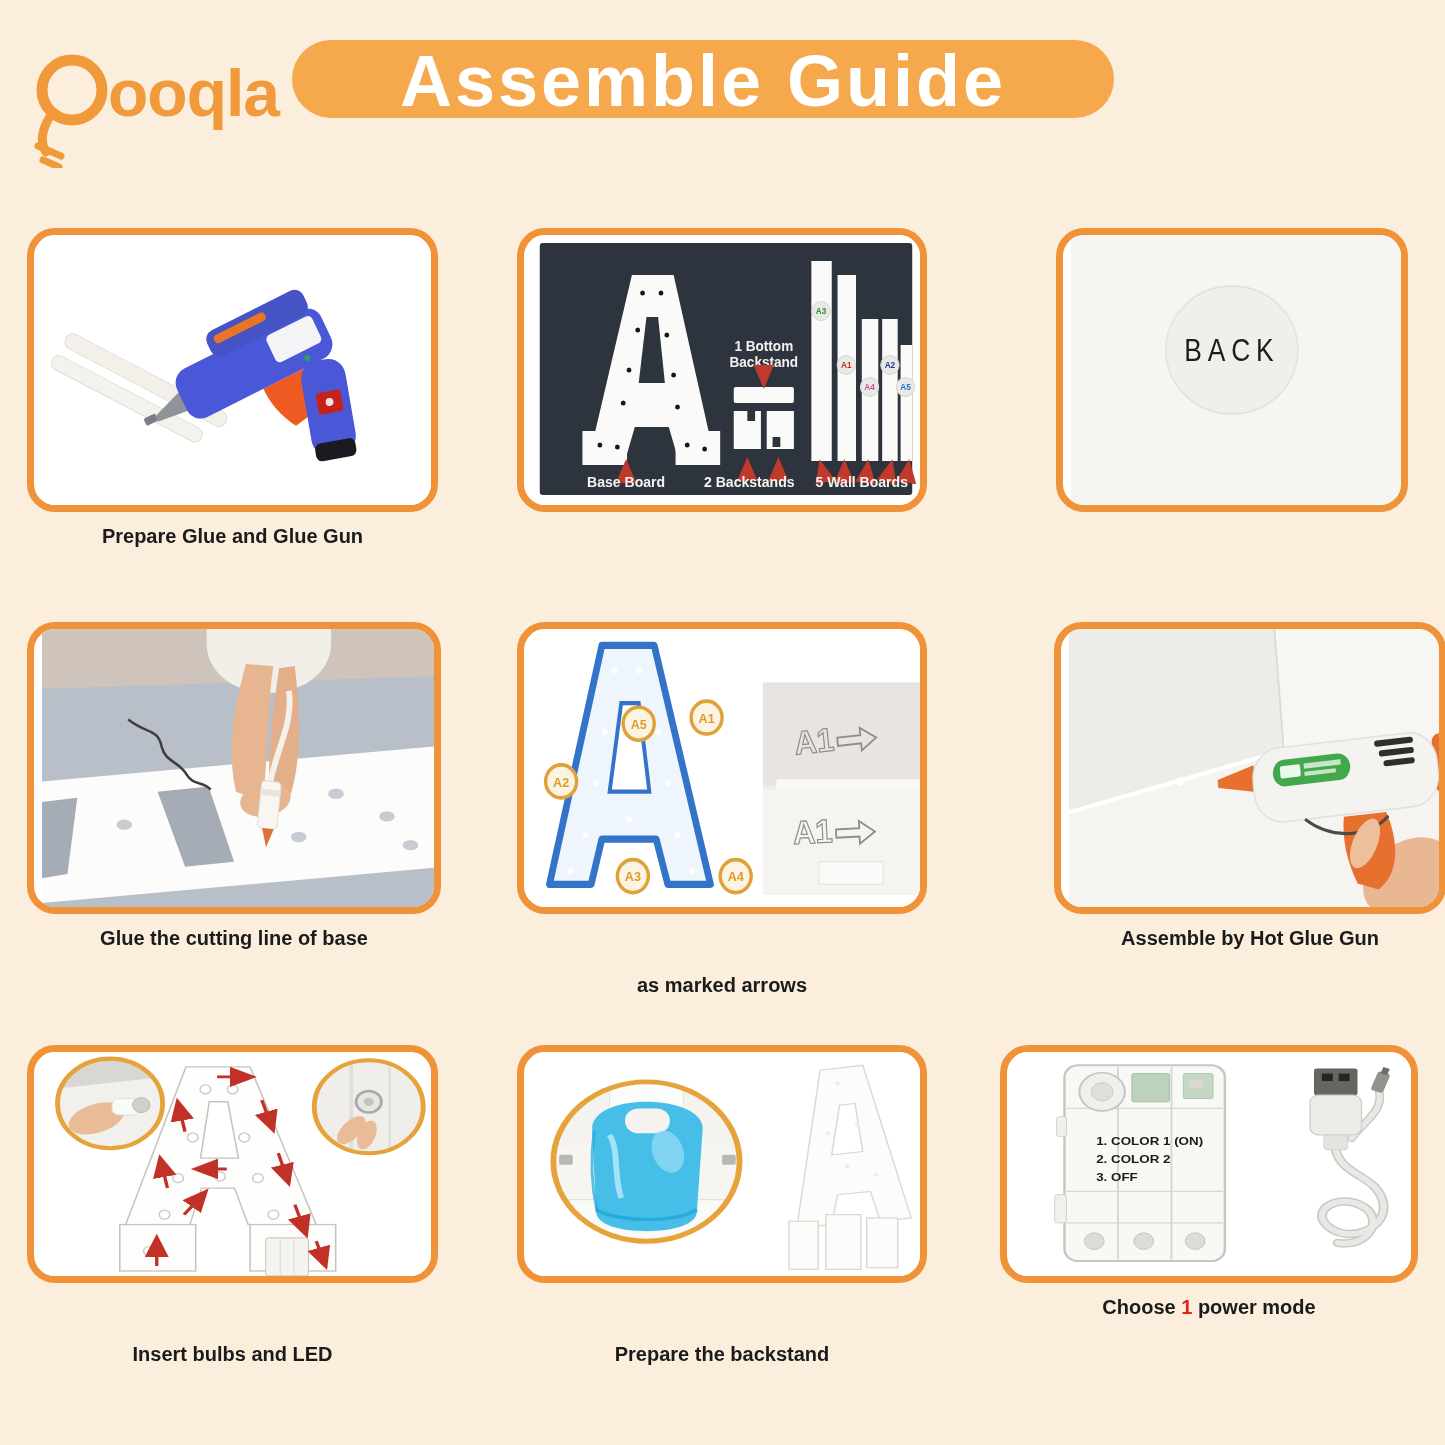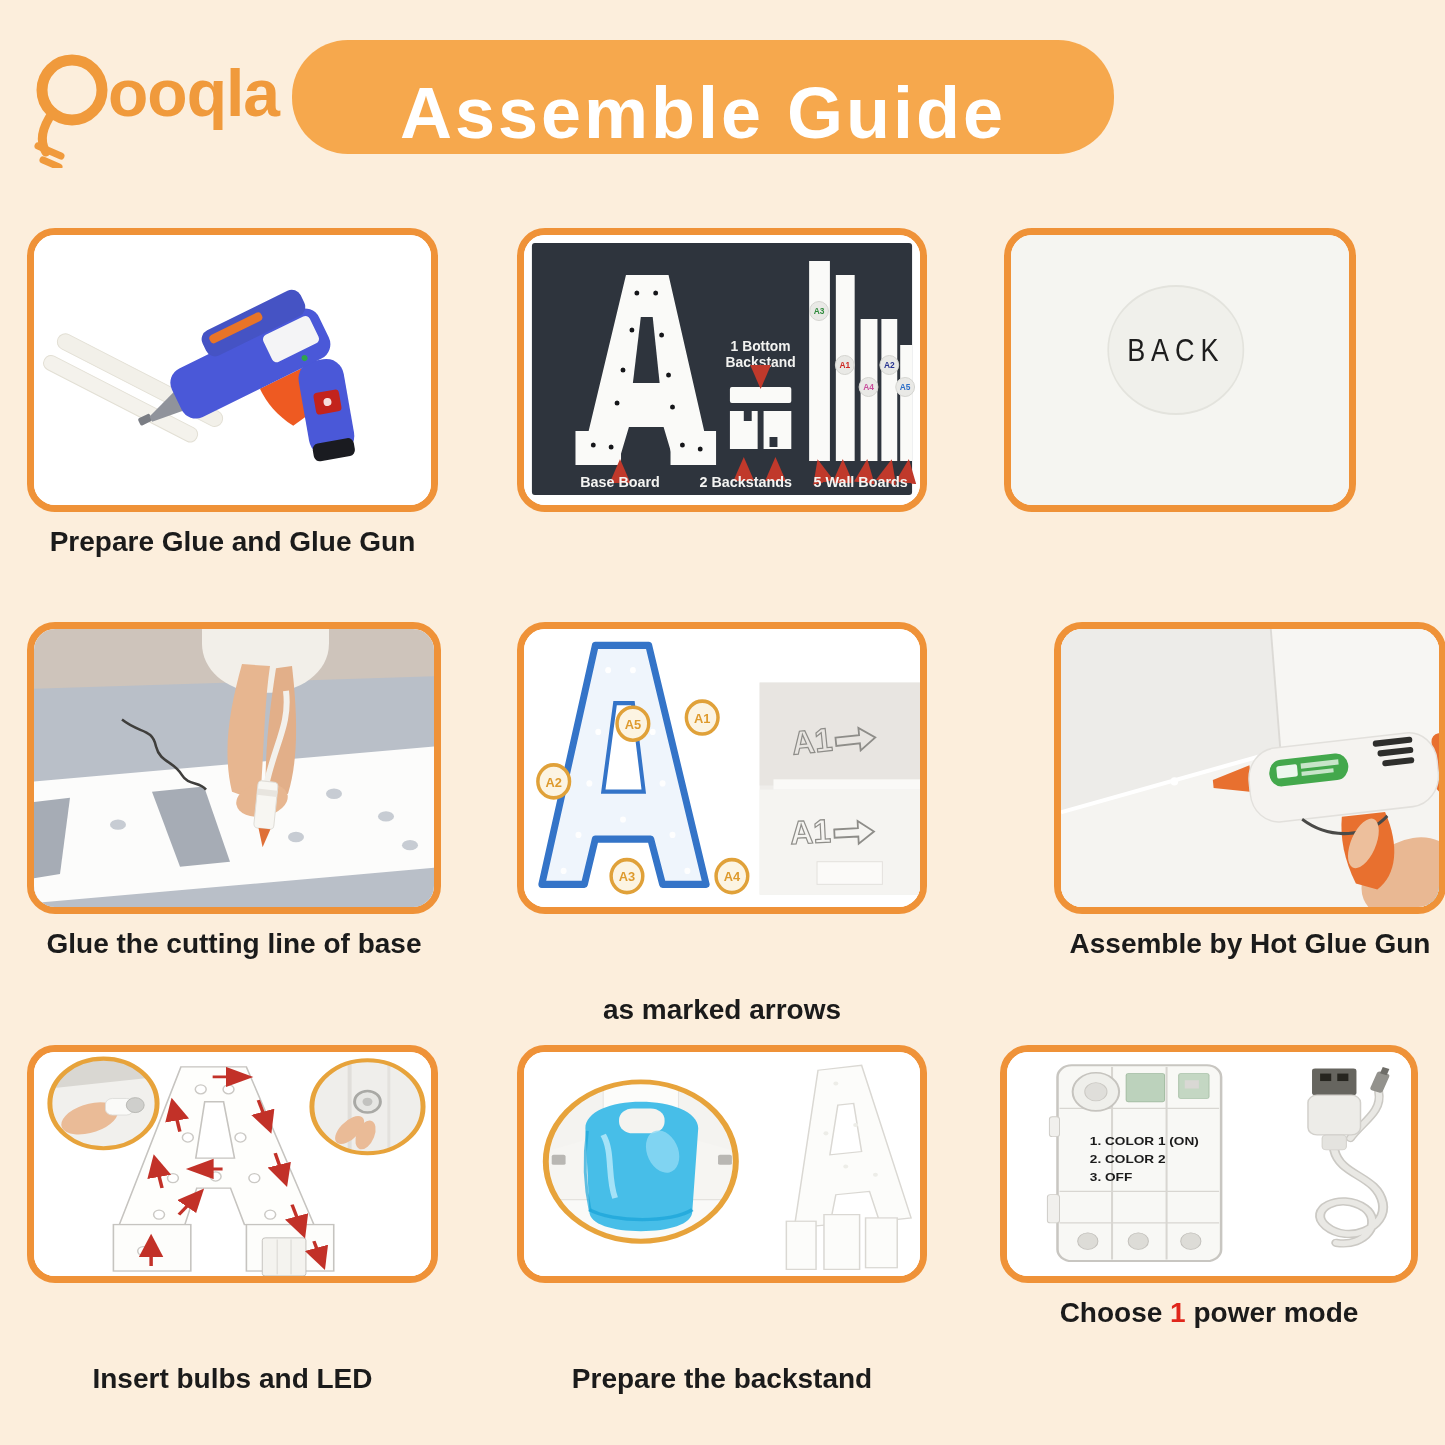--- a/index.html
+++ b/index.html
@@ -4,48 +4,48 @@
 <style>
   html,body{margin:0;padding:0;}
   body{
     width:1445px;height:1445px;
     background:#FCEEDC;
     font-family:"Liberation Sans",sans-serif;
     position:relative;overflow:hidden;
   }
   .logo{position:absolute;left:22px;top:16px;width:262px;height:152px;}
   .banner{
-    position:absolute;left:292px;top:40px;width:822px;height:114px;
+    position:absolute;left:292px;top:40px;width:822px;height:78px;
     background:#F6A84D;border-radius:56px;
-    display:flex;align-items:flex-end;justify-content:center;
+    display:flex;align-items:flex-start;justify-content:center;
   }
   .banner-title{
     color:#FFFFFF;font-size:72px;font-weight:bold;letter-spacing:3px;
   }
   .cell{position:absolute;display:flex;flex-direction:column;align-items:center;}
   .panel{
     border:7px solid #EF9238;border-radius:28px;background:#FFFFFF;
-    overflow:hidden;width:100%;box-sizing:border-box;
+    overflow:hidden;width:100%;box-sizing:border-box;padding-left:8px;
   }
   .panel svg{display:block;width:100%;height:100%;}
   .r1 .panel{height:284px;}
   .r2 .panel{height:292px;}
   .r3 .panel{height:238px;margin-top:22px;}
   #cell1{left:27px;top:228px;width:411px;}
   #cell2{left:517px;top:228px;width:410px;}
-  #cell3{left:1004px;top:228px;width:352px;}
+  #cell3{left:1056px;top:228px;width:352px;}
   #cell4{left:27px;top:622px;width:414px;}
   #cell5{left:517px;top:622px;width:410px;}
   #cell6{left:1054px;top:622px;width:392px;}
   #cell7{left:27px;top:1023px;width:411px;}
   #cell8{left:517px;top:1023px;width:410px;}
   #cell9{left:1000px;top:1023px;width:418px;}
   .cap{
     margin-top:13px;text-align:center;font-weight:bold;
-    font-size:28px;color:#1B1B1B;line-height:1.18;white-space:pre-wrap;
+    font-size:20px;color:#1B1B1B;line-height:1.18;white-space:pre-wrap;
   }
   .cap .line{display:block;}
   .cap .hl{color:#E0261B;}
   text{font-family:"Liberation Sans",sans-serif;}
 </style>
 </head>
 <body>
 
 <div class="logo" aria-label="Pooqla">
   <svg viewBox="0 0 262 152">

